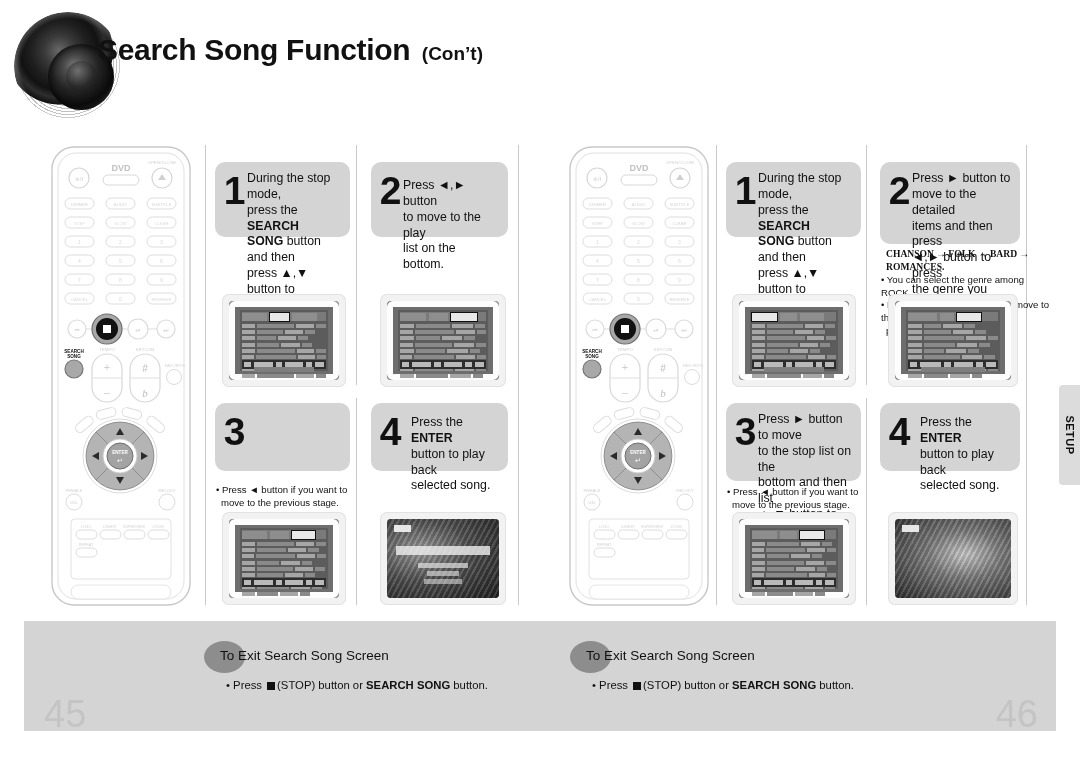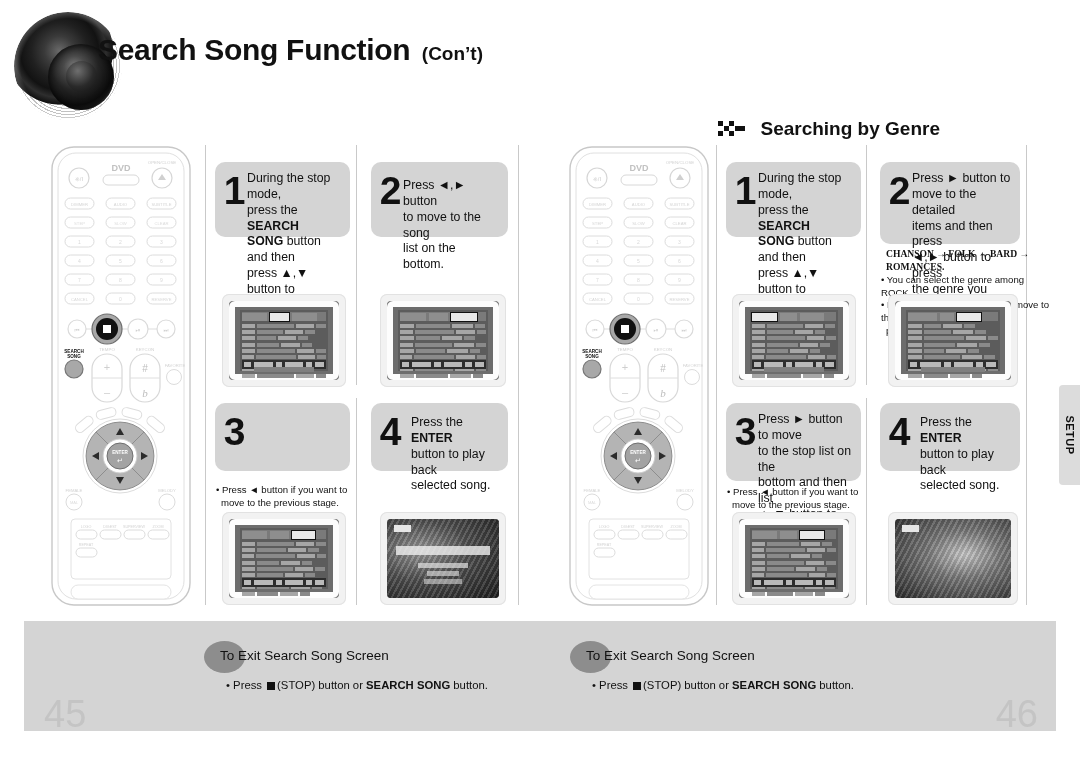--- a/index.html
+++ b/index.html
@@ -124,28 +124,20 @@
     <div class="speaker">
       <div class="speaker-cone"></div>
     </div>
     <div class="title-wrap">
       <span class="title-main">Search Song Function</span>
       <span class="title-sub">(Con’t)</span>
     </div>
   </div>
 
 
-  <div class="sec-head" style="left:718px; top:118px;">
-    <span class="arrows">
-      <i style="left:0;top:2px"></i><i style="left:6px;top:7px"></i><i style="left:0;top:12px"></i>
-      <i style="left:11px;top:2px"></i><i style="left:17px;top:7px"></i><i style="left:11px;top:12px"></i>
-      <i style="left:22px;top:7px"></i>
-    </span>
-    <span class="label">Searching by Genre</span>
-  </div>
 
   <div class="vline" style="left:205px; top:145px; height:460px;"></div>
   <div class="vline" style="left:356px; top:145px; height:240px;"></div>
   <div class="vline" style="left:356px; top:398px; height:207px;"></div>
   <div class="vline" style="left:518px; top:145px; height:460px;"></div>
   <div class="vline" style="left:716px; top:145px; height:460px;"></div>
   <div class="vline" style="left:866px; top:145px; height:240px;"></div>
   <div class="vline" style="left:866px; top:398px; height:207px;"></div>
   <div class="vline" style="left:1026px; top:145px; height:460px;"></div>
 
@@ -376,21 +368,21 @@
         </div>
         <div class="osd-bot2"></div>
       </div>
     </div>
   </div>
 
   <div class="step" style="left:371px; top:162px; width:137px; height:75px;">
     <div class="num">2</div>
     <div class="txt" style="padding-top:9px">
       <div>Press ◄,► button</div>
-      <div>to move to the song</div>
+      <div>to move to the play</div>
       <div>list on the bottom.</div>
     </div>
   </div>
   <div class="tv" style="left:380px; top:294px; width:126px; height:93px;">
     <div class="tv-inner">
       <div class="tv-frame"></div>
       <div class="osd">
         <div class="osd-top">
           <div class="osd-tab" style="width:30%"></div>
             <div class="osd-tab" style="width:22%"></div>

